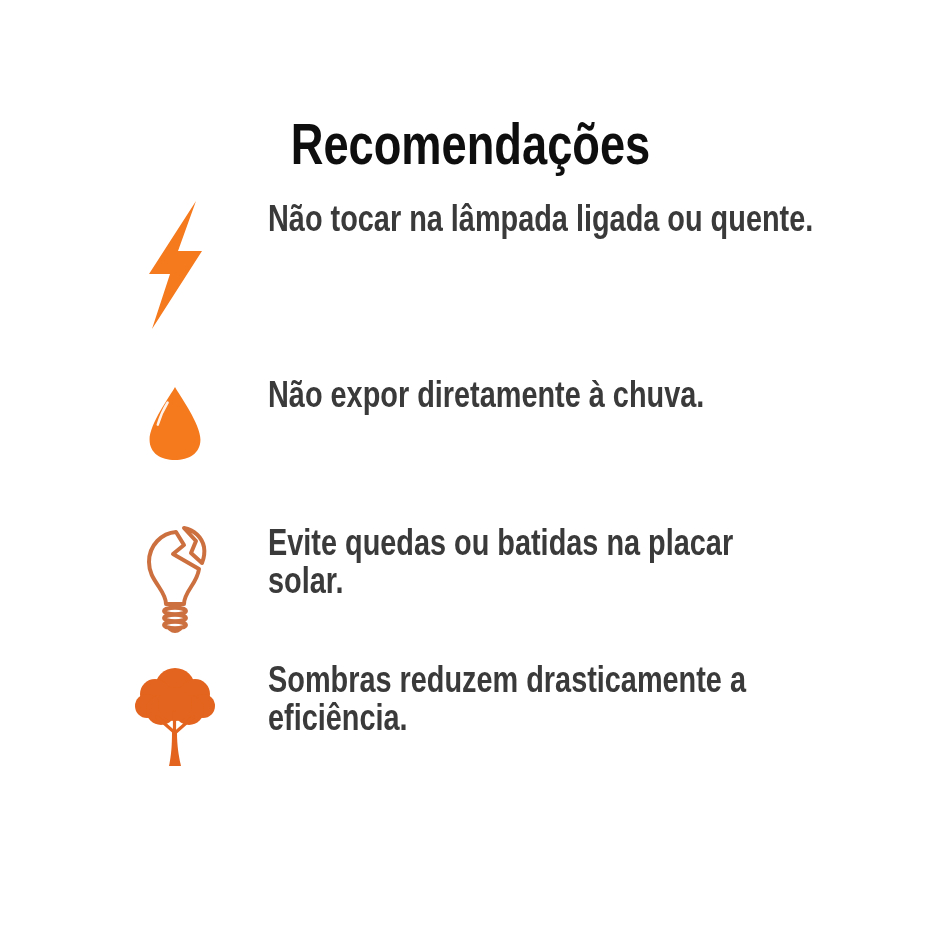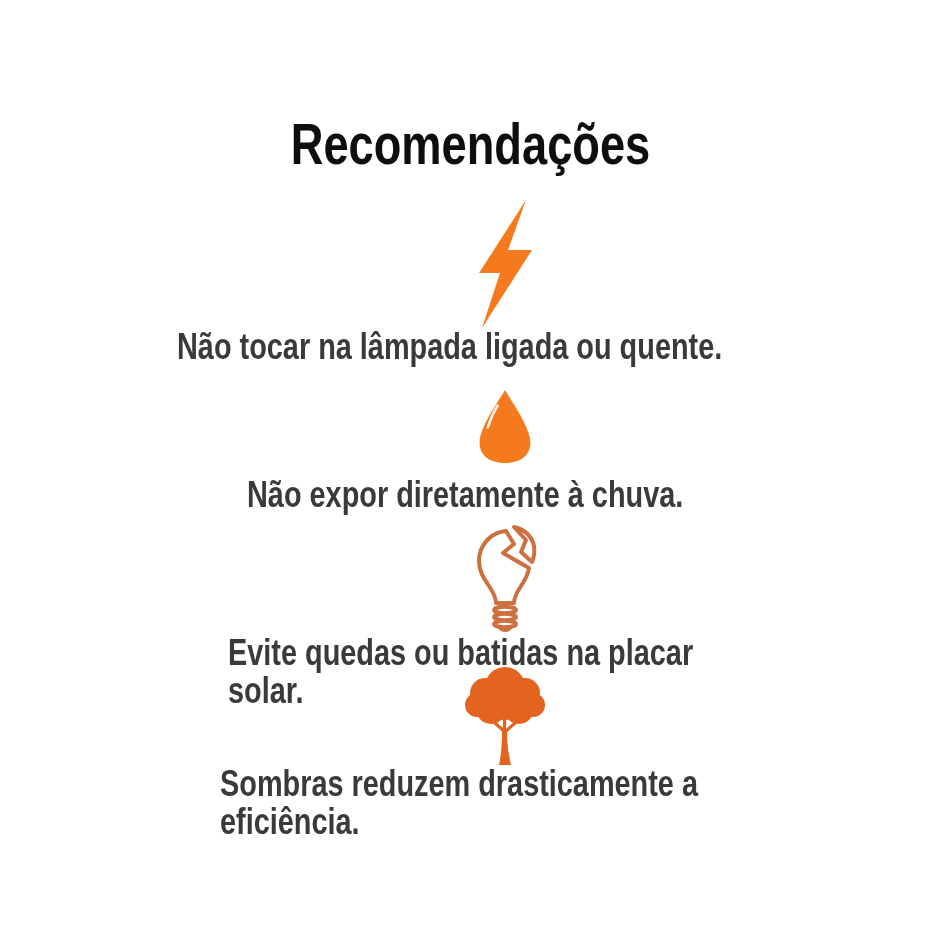--- a/index.html
+++ b/index.html
@@ -30,22 +30,20 @@
     color: #0e0e0e;
     white-space: nowrap;
     transform: scaleX(0.78);
     transform-origin: center;
   }
   .row {
     position: absolute;
     left: 125px;
     width: 760px;
     display: flex;
-    align-items: center;
-    flex-direction: column;
   }
   .row-1 { top: 200px; height: 130px; }
   .row-2 { top: 376px; height: 94px; }
   .row-3 { top: 524px; height: 112px; }
   .row-4 { top: 661px; height: 106px; }
   .icon-col {
     width: 100px;
     flex: 0 0 100px;
     display: flex;
     align-items: center;

